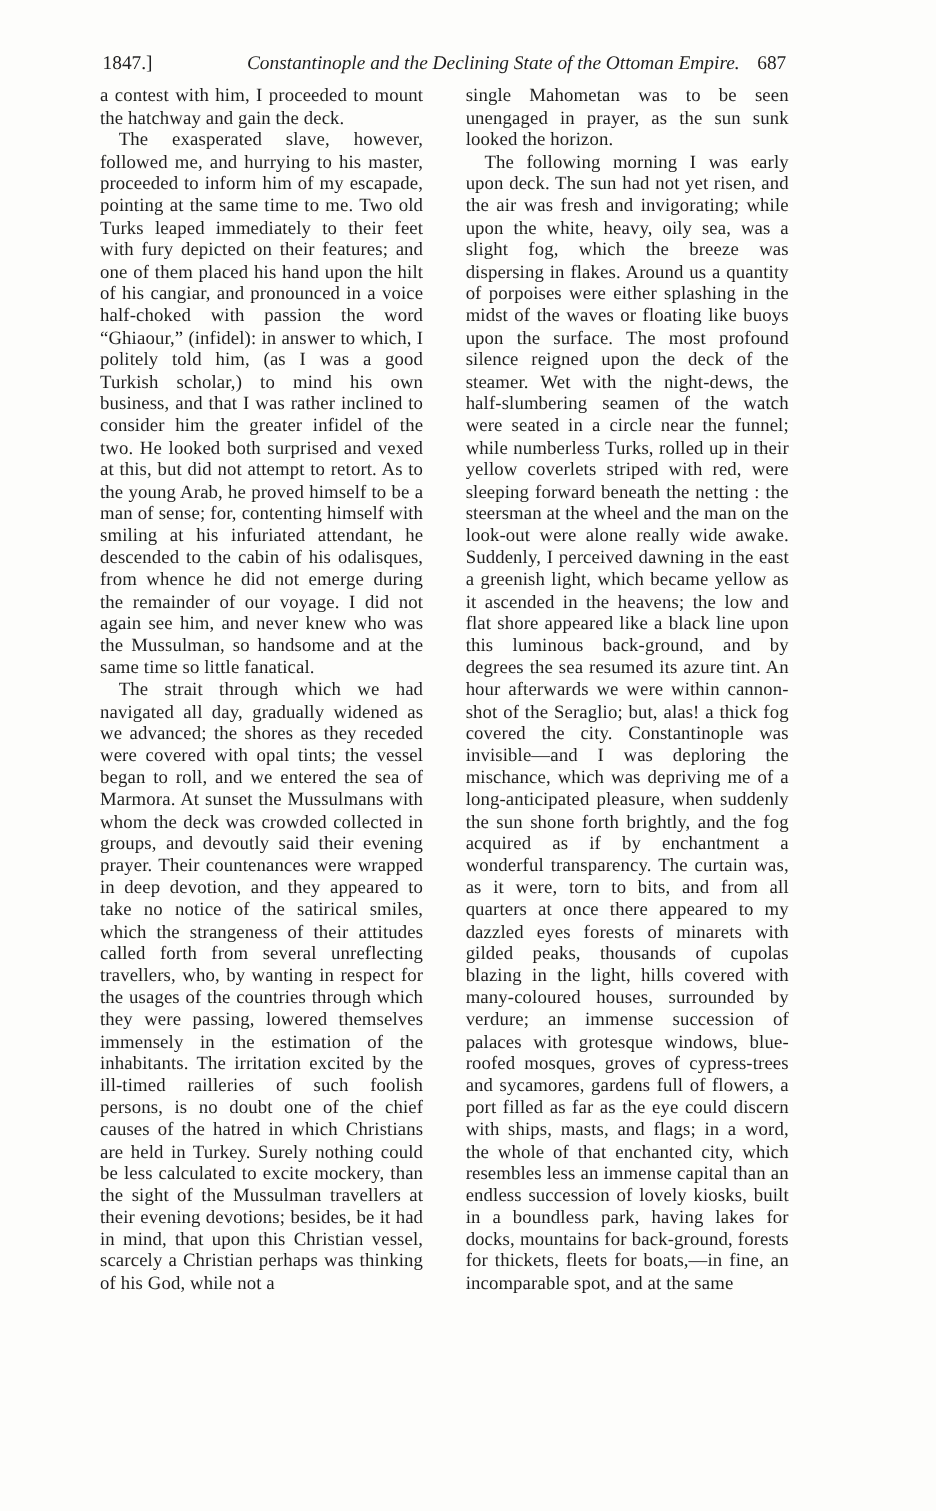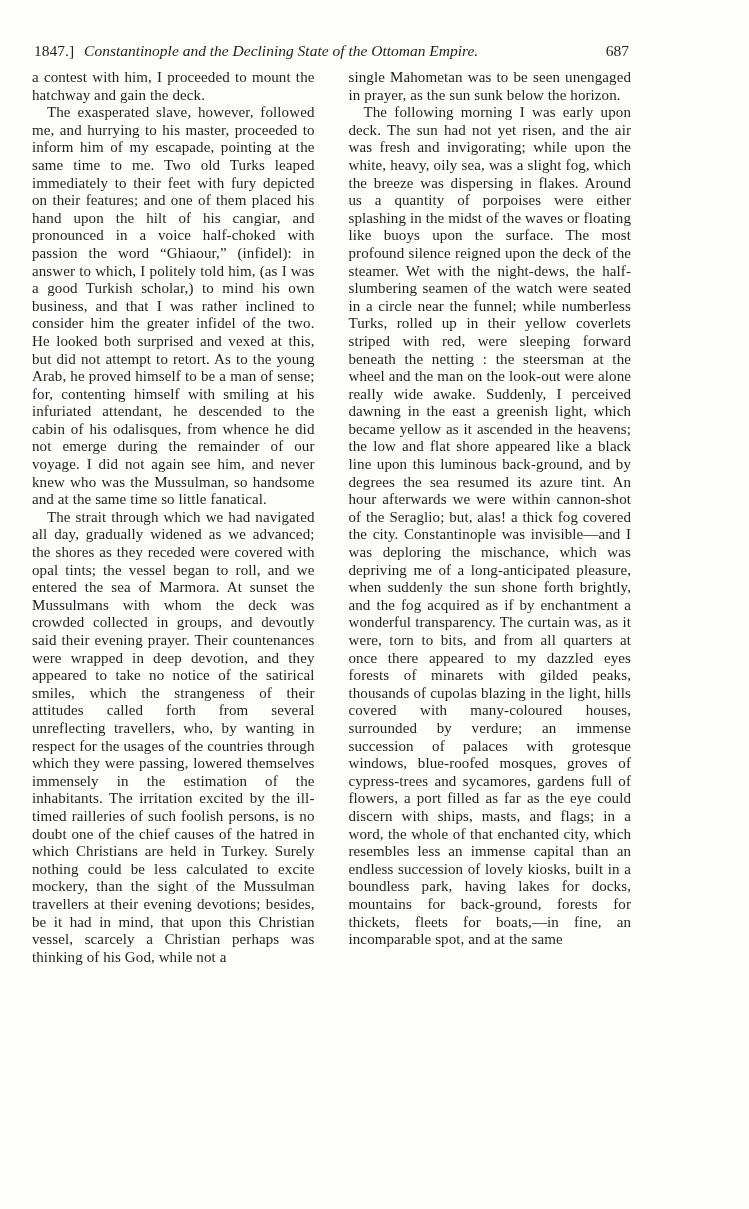--- a/index.html
+++ b/index.html
@@ -12,37 +12,37 @@
     height: 1209px;
     overflow: hidden;
     font-family: "Liberation Serif", serif;
     color: #1f1f1f;
     background: #fdfdfb;
   }
   .page {
     box-sizing: border-box;
     width: 681px;
     height: 1209px;
-    padding: 42px 50px 20px 32px;
+    padding: 42px 50px 20px 80px;
   }
   .header {
     display: flex;
     align-items: baseline;
     font-size: 15.5px;
     margin-bottom: 9px;
     padding-left: 2px;
     padding-right: 2px;
   }
   .header .year {
     white-space: nowrap;
     margin-right: 10px;
   }
   .header .title {
     flex: 1;
-    text-align: left;
+    text-align: right;
     font-style: italic;
   }
   .header .pagenum {
     white-space: nowrap;
     margin-left: 14px;
     text-align: right;
   }
   .columns {
     display: flex;
     gap: 34px;
@@ -71,17 +71,17 @@
     <span class="title">Constantinople and the Declining State of the Ottoman Empire.</span>
     <span class="pagenum">687</span>
   </div>
   <div class="columns">
     <div class="col">
         <p class="">a contest with him, I proceeded to mount the hatchway and gain the deck.</p>
         <p class="indent">The exasperated slave, however, followed me, and hurrying to his master, proceeded to inform him of my escapade, pointing at the same time to me.  Two old Turks leaped immediately to their feet with fury depicted on their features; and one of them placed his hand upon the hilt of his cangiar, and pronounced in a voice half-choked with passion the word “Ghiaour,” (infidel): in answer to which, I politely told him, (as I was a good Turkish scholar,) to mind his own business, and that I was rather inclined to consider him the greater infidel of the two. He looked both surprised and vexed at this, but did not attempt to retort.  As to the young Arab, he proved himself to be a man of sense; for, contenting himself with smiling at his infuriated attendant, he descended to the cabin of his odalisques, from whence he did not emerge during the remainder of our voyage. I did not again see him, and never knew who was the Mussulman, so handsome and at the same time so little fanatical.</p>
         <p class="indent">The strait through which we had navigated all day, gradually widened as we advanced; the shores as they receded were covered with opal tints; the vessel began to roll, and we entered the sea of Marmora.  At sunset the Mussulmans with whom the deck was crowded collected in groups, and devoutly said their evening prayer. Their countenances were wrapped in deep devotion, and they appeared to take no notice of the satirical smiles, which the strangeness of their attitudes called forth from several unreflecting travellers, who, by wanting in respect for the usages of the countries through which they were passing, lowered themselves immensely in the estimation of the inhabitants.  The irritation excited by the ill-timed railleries of such foolish persons, is no doubt one of the chief causes of the hatred in which Christians are held in Turkey. Surely nothing could be less calculated to excite mockery, than the sight of the Mussulman travellers at their evening devotions; besides, be it had in mind, that upon this Christian vessel, scarcely a Christian perhaps was thinking of his God, while not a</p>
       </div>
     <div class="col">
-        <p class="">single Mahometan was to be seen unengaged in prayer, as the sun sunk below the horizon.</p>
+        <p class="">single Mahometan was to be seen unengaged in prayer, as the sun sunk looked the horizon.</p>
         <p class="indent">The following morning I was early upon deck.  The sun had not yet risen, and the air was fresh and invigorating; while upon the white, heavy, oily sea, was a slight fog, which the breeze was dispersing in flakes.  Around us a quantity of porpoises were either splashing in the midst of the waves or floating like buoys upon the surface. The most profound silence reigned upon the deck of the steamer.  Wet with the night-dews, the half-slumbering seamen of the watch were seated in a circle near the funnel; while numberless Turks, rolled up in their yellow coverlets striped with red, were sleeping forward beneath the netting : the steersman at the wheel and the man on the look-out were alone really wide awake.  Suddenly, I perceived dawning in the east a greenish light, which became yellow as it ascended in the heavens; the low and flat shore appeared like a black line upon this luminous back-ground, and by degrees the sea resumed its azure tint.  An hour afterwards we were within cannon-shot of the Seraglio; but, alas! a thick fog covered the city.  Constantinople was invisible—and I was deploring the mischance, which was depriving me of a long-anticipated pleasure, when suddenly the sun shone forth brightly, and the fog acquired as if by enchantment a wonderful transparency.  The curtain was, as it were, torn to bits, and from all quarters at once there appeared to my dazzled eyes forests of minarets with gilded peaks, thousands of cupolas blazing in the light, hills covered with many-coloured houses, surrounded by verdure; an immense succession of palaces with grotesque windows, blue-roofed mosques, groves of cypress-trees and sycamores, gardens full of flowers, a port filled as far as the eye could discern with ships, masts, and flags; in a word, the whole of that enchanted city, which resembles less an immense capital than an endless succession of lovely kiosks, built in a boundless park, having lakes for docks, mountains for back-ground, forests for thickets, fleets for boats,—in fine, an incomparable spot, and at the same</p>
       </div>
   </div>
 </div>
 
 </body></html>

